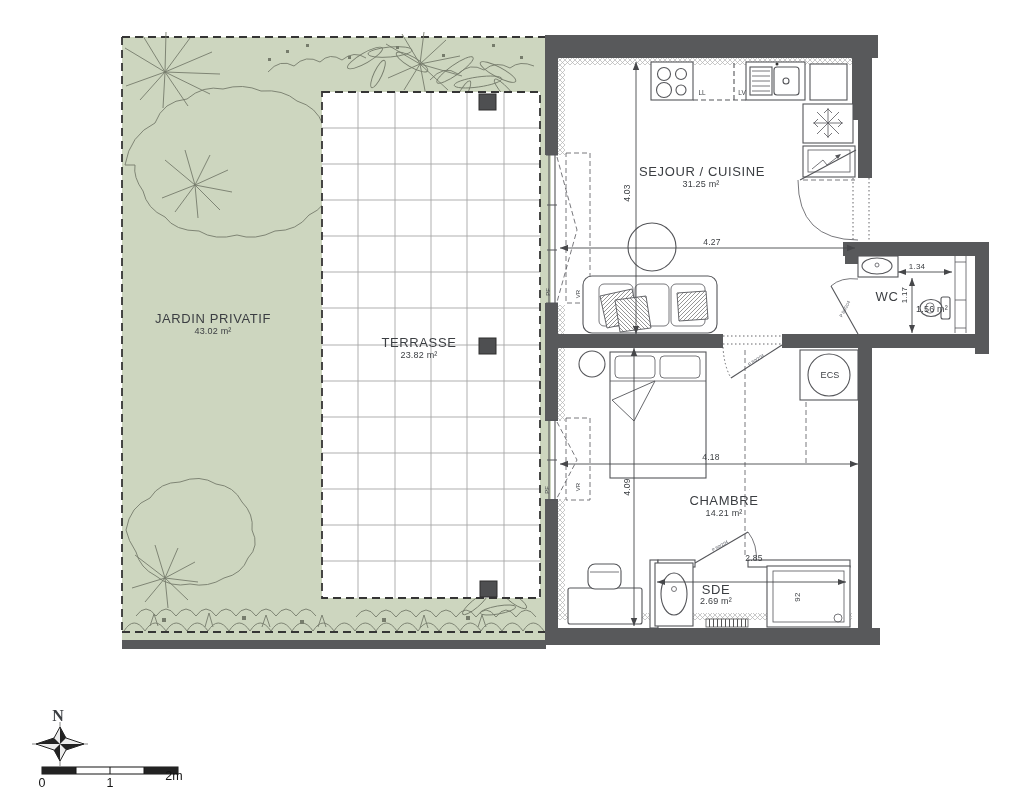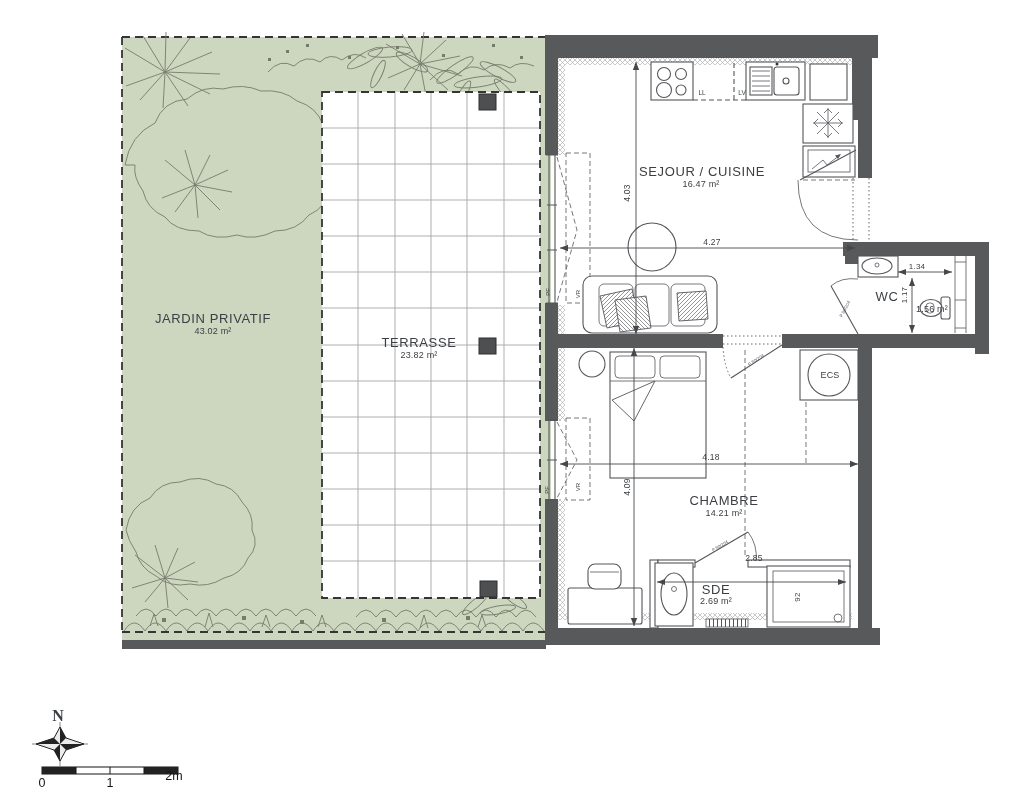--- a/index.html
+++ b/index.html
@@ -314,21 +314,21 @@
   </g>
 </svg>
 
 <div class="lbl" style="left:213px;top:318px">JARDIN PRIVATIF</div>
 <div class="lbl area" style="left:213px;top:331px">43.02 m²</div>
 
 <div class="lbl" style="left:419px;top:342px">TERRASSE</div>
 <div class="lbl area" style="left:419px;top:355px">23.82 m²</div>
 
 <div class="lbl" style="left:702px;top:171px">SEJOUR / CUISINE</div>
-<div class="lbl area" style="left:701px;top:184px">16.47 m²</div>
+<div class="lbl area" style="left:701px;top:184px">31.25 m²</div>
 
 <div class="lbl" style="left:887px;top:296px">WC</div>
 <div class="lbl area" style="left:932px;top:309px">1.56 m²</div>
 
 <div class="lbl" style="left:724px;top:500px">CHAMBRE</div>
 <div class="lbl area" style="left:724px;top:513px">14.21 m²</div>
 
 <div class="lbl" style="left:716px;top:589px">SDE</div>
 <div class="lbl area" style="left:716px;top:601px">2.69 m²</div>
 

